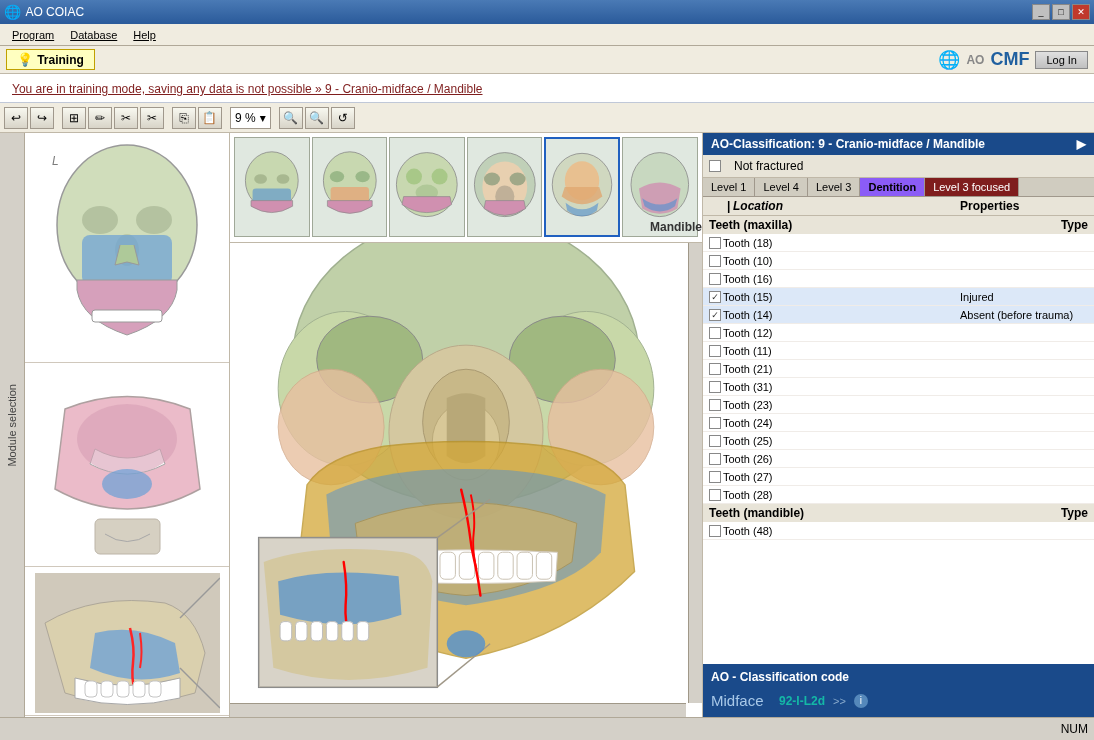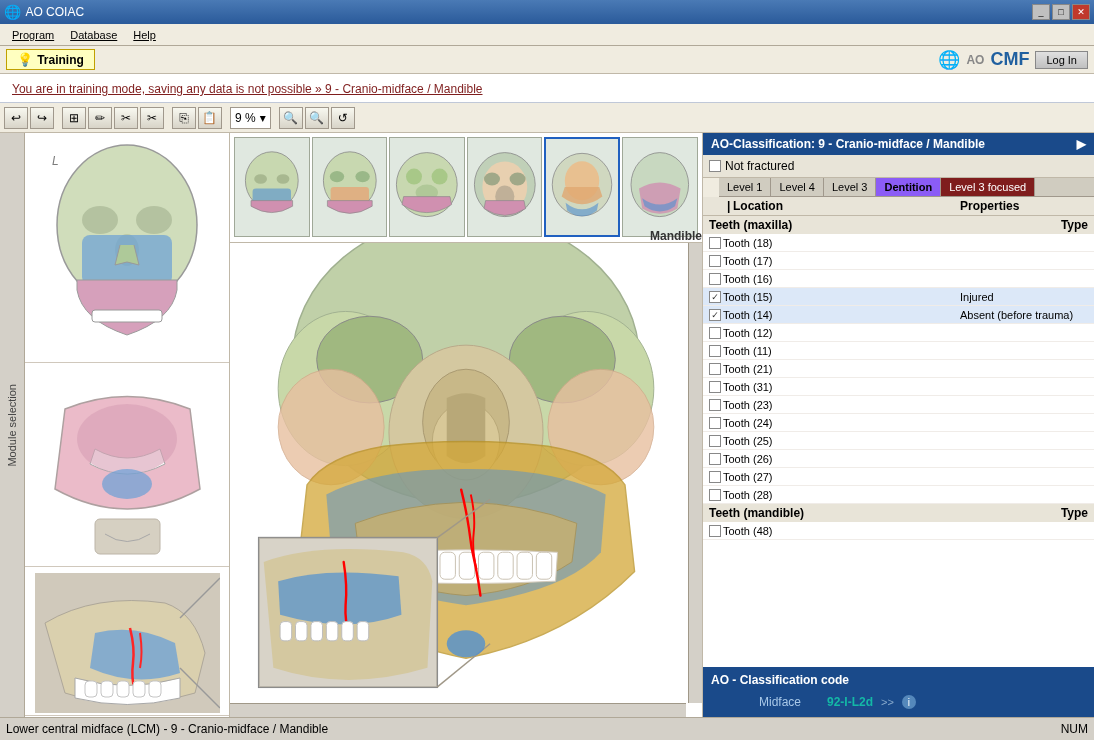--- a/index.html
+++ b/index.html
@@ -167,29 +167,28 @@
     #right-header {
       background: #1a4a8a;
       color: white;
       padding: 4px 8px;
       font-size: 11px;
       font-weight: bold;
       display: flex; align-items: center; justify-content: space-between;
     }
     #not-fractured-row {
       padding: 4px 6px;
-      display: flex; align-items: center; gap: 4px;
+      display: flex; align-items: center; gap: 13px;
       background: #e8e4d8;
       border-bottom: 1px solid #c0b8a8;
     }
     #tabs-row {
       display: flex;
       background: #d0ccc0;
       border-bottom: 1px solid #a0988c;
-      margin-left: 16px;
     }
     .tab {
       padding: 3px 8px;
       font-size: 11px;
       cursor: pointer;
       border-right: 1px solid #a0988c;
       background: #d0ccc0;
     }
     .tab.active {
       background: #8b5cf6;
@@ -202,21 +201,21 @@
 
     #col-headers {
       display: flex;
       padding: 2px 4px;
       background: #e8e4d8;
       border-bottom: 1px solid #c0b8a8;
       font-size: 11px;
       font-weight: bold;
     }
     .col-state { width: 20px; }
-    .col-location { flex: 1; }
+    .col-location { flex: 1; font-style: italic; }
     .col-properties { width: 130px; }
 
     #tooth-list {
       flex: 1;
       overflow-y: auto;
       background: white;
     }
     .tooth-section-header {
       background: #e8e4d8;
       padding: 2px 6px;
@@ -248,23 +247,22 @@
       margin-bottom: 6px;
     }
     .ao-code-row {
       display: flex;
       align-items: center;
       gap: 8px;
       padding: 2px 0;
     }
     .ao-code-label {
       color: #a8c8e8;
-      font-size: 12px;
+      font-size: 15px;
       width: 60px;
-      margin-left: 48px;
     }
     .ao-code-value {
       color: #14b8a6;
       font-size: 12px;
       font-weight: bold;
     }
     .ao-code-arrows { color: #88aacc; font-size: 11px; }
     .ao-info-icon {
       width: 14px; height: 14px; border-radius: 50%;
       background: #5588bb; color: white;
@@ -539,21 +537,21 @@
 
       <div class="thumb-img">
         <svg width="92" height="96" viewBox="0 0 92 96">
           <ellipse cx="46" cy="45" rx="36" ry="40" fill="#c8d8c0" stroke="#888" stroke-width="1"></ellipse>
           <path d="M 20 50 Q 46 35 72 50 L 68 75 Q 46 88 24 75 Z" fill="#d090b0" opacity="0.8"></path>
           <path d="M 24 62 Q 46 78 68 62 L 65 72 Q 46 85 27 72 Z" fill="#5090d0" opacity="0.6"></path>
         </svg>
       </div>
     </div>
 
-    <div class="image-label" style="top: 96px; left: 420px;">Mandible</div>
+    <div class="image-label" style="top: 87px; left: 420px;">Mandible</div>
 
     <div id="main-image">
       <svg width="100%" height="100%" viewBox="0 0 490 450" preserveAspectRatio="xMidYMid meet">
 
         <rect x="0" y="0" width="490" height="450" fill="white"></rect>
 
         <ellipse cx="245" cy="100" rx="180" ry="150" fill="#c0d0a8" stroke="#a0b090" stroke-width="1.5"></ellipse>
 
         <ellipse cx="120" cy="130" rx="70" ry="80" fill="#c8d8a8" stroke="#a0b090" stroke-width="1"></ellipse>
 
@@ -654,21 +652,21 @@
         <span class="tooth-cb">
             <div class="checkbox-display"></div>
           </span>
         <span class="tooth-name">Tooth (18)</span>
         <span class="tooth-prop"></span>
       </div>
       <div class="tooth-row">
         <span class="tooth-cb">
             <div class="checkbox-display"></div>
           </span>
-        <span class="tooth-name">Tooth (17)</span>
+        <span class="tooth-name">Tooth (10)</span>
         <span class="tooth-prop"></span>
       </div>
       <div class="tooth-row">
         <span class="tooth-cb">
             <div class="checkbox-display"></div>
           </span>
         <span class="tooth-name">Tooth (16)</span>
         <span class="tooth-prop"></span>
       </div>
       <div class="tooth-row checked">
@@ -779,17 +777,16 @@
         <span class="ao-code-label">Midface</span>
         <span class="ao-code-value">92-I-L2d</span>
         <span class="ao-code-arrows">&gt;&gt;</span>
         <div class="ao-info-icon">i</div>
       </div>
     </div>
   </div>
 </div>
 
 <div id="statusbar">
-  <span>Lower central midface (LCM) - 9 - Cranio-midface / Mandible</span>
   <div id="statusbar-right">
     <span>NUM</span>
   </div>
 </div>
 
 </body></html>

